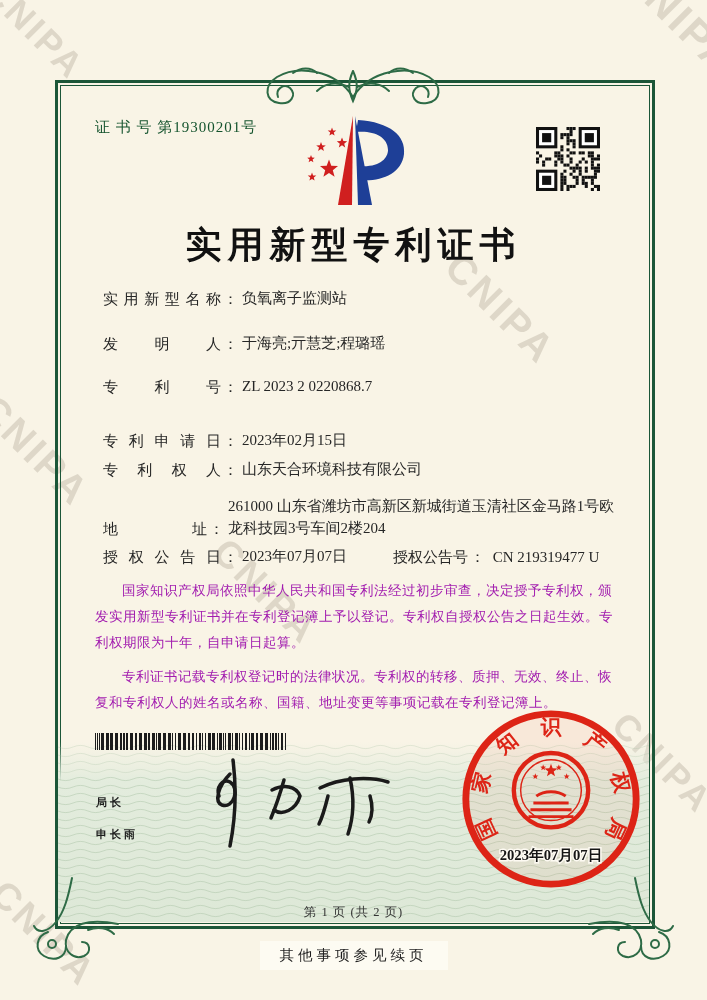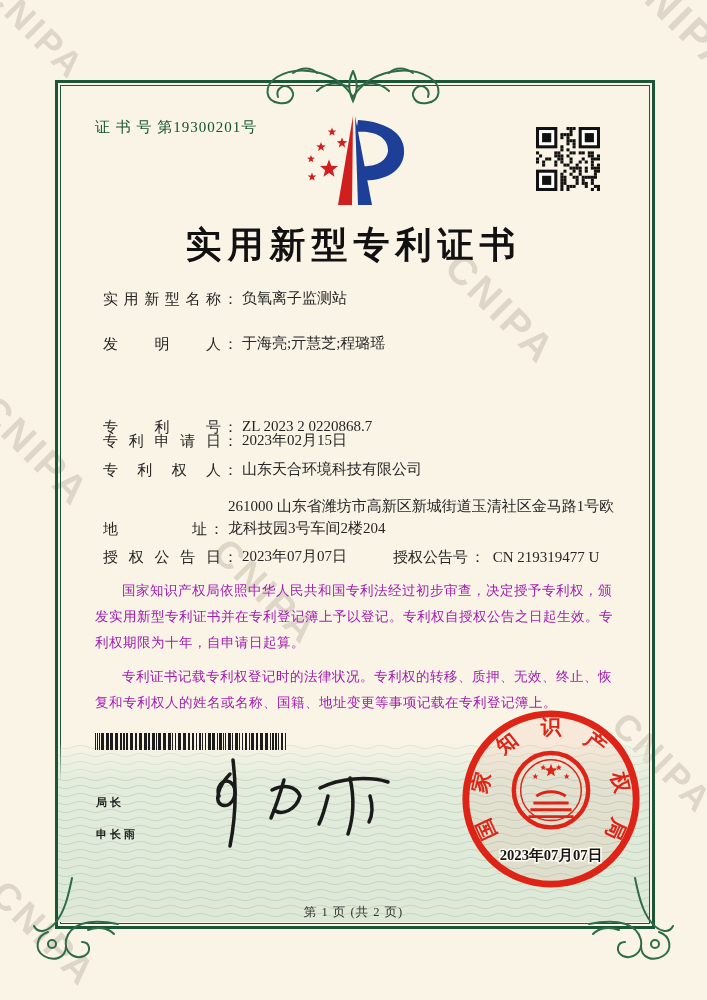--- a/index.html
+++ b/index.html
@@ -262,21 +262,21 @@
     <div class="frow" style="top:0;">
       <span class="flabel">实用新型名称</span>
         <span class="fcolon">：</span>
       <span class="fvalue">负氧离子监测站</span>
     </div>
     <div class="frow" style="top:45px;">
       <span class="flabel">发明人</span>
         <span class="fcolon">：</span>
       <span class="fvalue">于海亮;亓慧芝;程璐瑶</span>
     </div>
-    <div class="frow" style="top:88px;margin-top:40px;">
+    <div class="frow" style="top:88px;">
       <span class="flabel">专利号</span>
         <span class="fcolon">：</span>
       <span class="fvalue">ZL 2023 2 0220868.7</span>
     </div>
     <div class="frow" style="top:130px;margin-top:12px;">
       <span class="flabel">专利申请日</span>
         <span class="fcolon">：</span>
       <span class="fvalue">2023年02月15日</span>
     </div>
     <div class="frow" style="top:171px;">
@@ -402,14 +402,17 @@
         <text x="54.1" y="43.2" text-anchor="middle" transform="rotate(-38.3 54.1 43.2)" style="font-family:&quot;Liberation Serif&quot;,serif;font-size:21px;font-weight:bold;fill:#dd2416;">知</text>
         <text x="95.0" y="29.0" text-anchor="middle" transform="rotate(0.0 95.0 29.0)" style="font-family:&quot;Liberation Serif&quot;,serif;font-size:21px;font-weight:bold;fill:#dd2416;">识</text>
         <text x="135.9" y="43.2" text-anchor="middle" transform="rotate(38.3 135.9 43.2)" style="font-family:&quot;Liberation Serif&quot;,serif;font-size:21px;font-weight:bold;fill:#dd2416;">产</text>
         <text x="159.2" y="79.8" text-anchor="middle" transform="rotate(76.7 159.2 79.8)" style="font-family:&quot;Liberation Serif&quot;,serif;font-size:21px;font-weight:bold;fill:#dd2416;">权</text>
         <text x="154.8" y="122.9" text-anchor="middle" transform="rotate(115.0 154.8 122.9)" style="font-family:&quot;Liberation Serif&quot;,serif;font-size:21px;font-weight:bold;fill:#dd2416;">局</text>
       </g>
     <text id="seal-date" x="95" y="157" text-anchor="middle" style="font-family:'Liberation Serif',serif;font-size:15px;font-weight:bold;fill:#151515;paint-order:stroke;stroke:#fdfaf2;stroke-width:3px;">2023年07月07日</text>
   </svg>
 
   <div class="page-info">第 1 页 (共 2 页)</div>
+  <div class="note-wrap">
+    <span class="note">其他事项参见续页</span>
+  </div>
 
 </div>
 
 </body></html>

